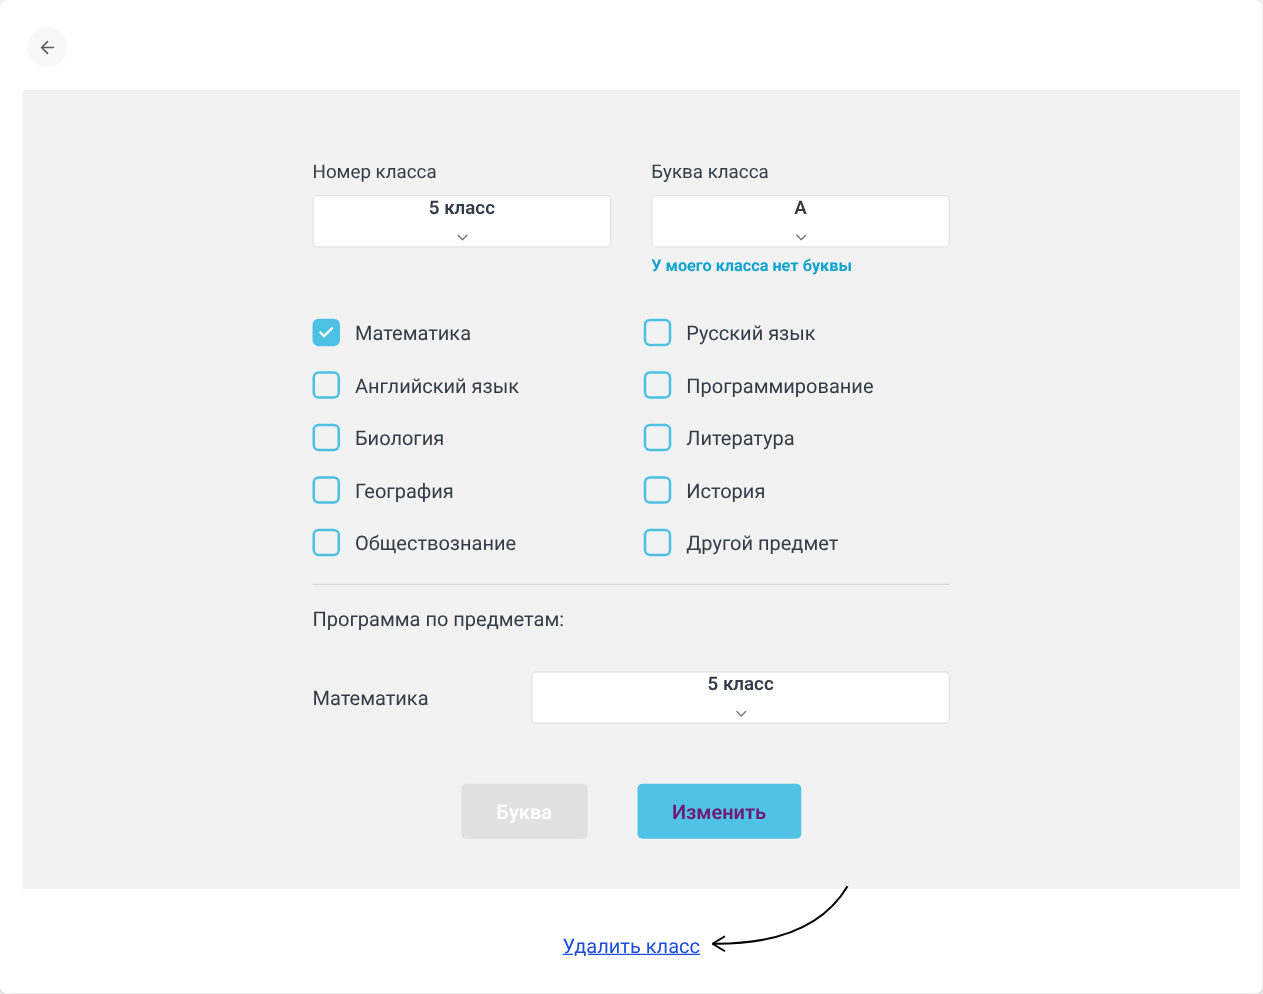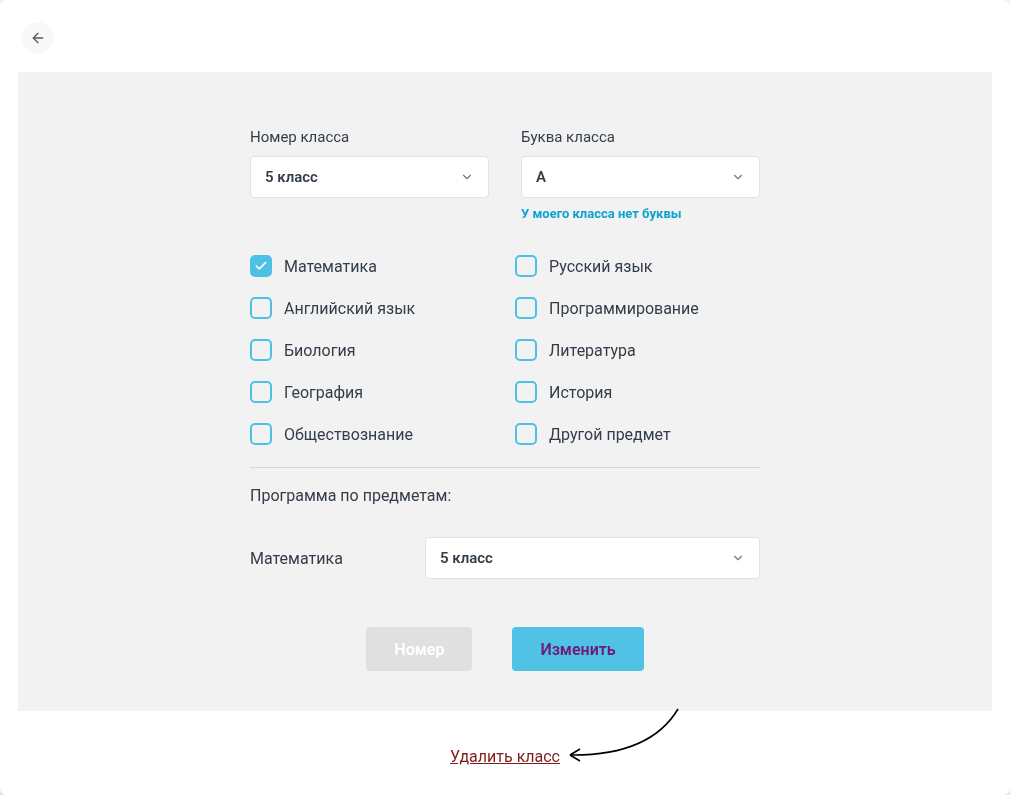--- a/index.html
+++ b/index.html
@@ -75,20 +75,21 @@
       border: 1px solid #e2e2e2;
       border-radius: 4px;
       display: flex;
       align-items: center;
       justify-content: space-between;
       padding: 0 14px;
       cursor: pointer;
       font-size: 15px;
       color: #333d49;
       font-weight: 600;
+      flex-direction: column;
     }
     .select svg { stroke: #7a7a7a; }
     .no-letter-link {
       color: #0ea2cf;
       font-weight: 700;
       font-size: 13px;
       margin-top: 8px;
       cursor: pointer;
       text-decoration: none;
     }
@@ -175,21 +176,21 @@
       background: #4fc2e5;
       color: #701a75;
     }
     .delete-area {
       display: flex;
       justify-content: center;
       margin-top: 36px;
       position: relative;
     }
     .delete-link {
-      color: #7f1d1d;
+      color: #1d4ed8;
       font-size: 16px;
       text-decoration: underline;
       cursor: pointer;
     }
     .arrow-svg {
       position: absolute;
       left: 560px;
       top: -46px;
       pointer-events: none;
     }
@@ -291,21 +292,21 @@
             <div class="select program-select">
               <span>5 класс</span>
               <svg width="14" height="14" viewBox="0 0 24 24" fill="none" stroke-width="2" stroke-linecap="round" stroke-linejoin="round">
                 <polyline points="6 9 12 15 18 9"></polyline>
               </svg>
             </div>
           </div>
         </div>
 
       <div class="actions">
-        <button class="btn btn-cancel">Номер</button>
+        <button class="btn btn-cancel">Буква</button>
         <button class="btn btn-submit">Изменить</button>
       </div>
 
     </div>
   </div>
 
   <div class="delete-area">
     <a class="delete-link">Удалить класс</a>
     <svg class="arrow-svg" width="130" height="70" viewBox="0 0 130 70">
       <path d="M 118 8 Q 90 55, 10 54" fill="none" stroke="#000" stroke-width="1.6"></path>

